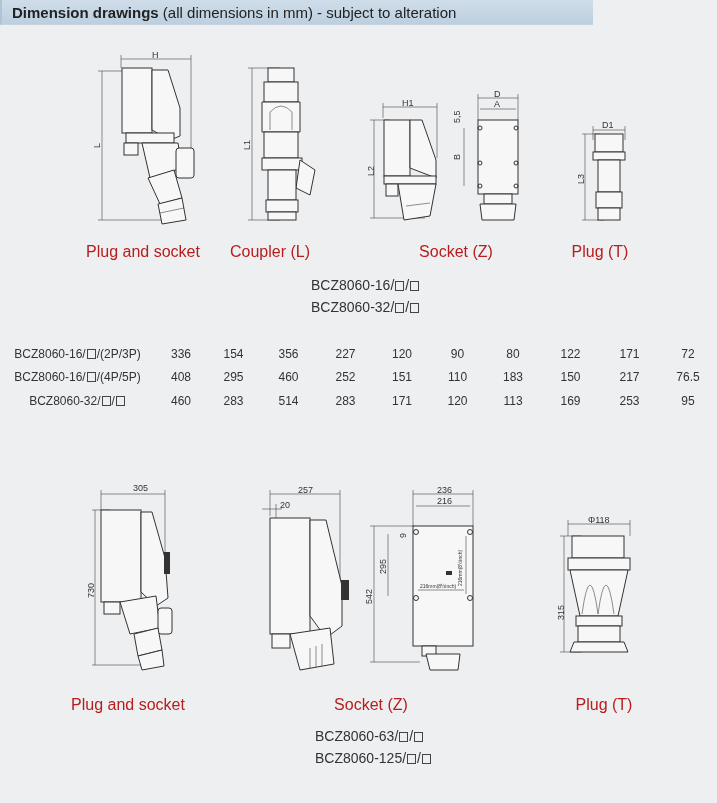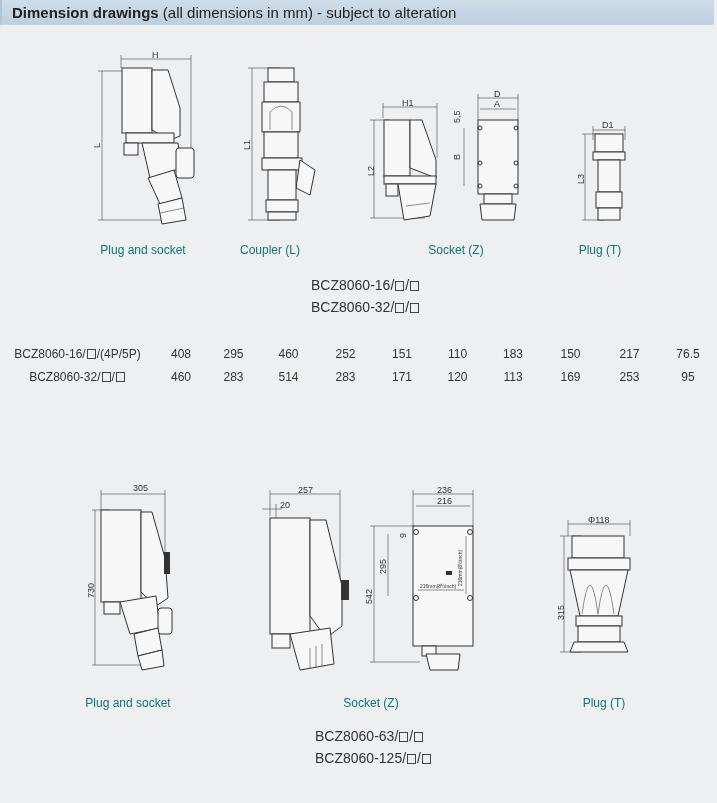--- a/index.html
+++ b/index.html
@@ -4,33 +4,33 @@
 <style>
   html, body { margin: 0; padding: 0; }
   body {
     width: 717px; height: 803px; overflow: hidden;
     background: #eeeff1;
     font-family: "Liberation Sans", sans-serif;
     color: #3a3a3a;
     position: relative;
   }
   .header {
-    position: absolute; left: 0; top: 0; width: 714px; height: 25px;
+    position: absolute; left: 0; top: 0; width: 593px; height: 25px;
     background: linear-gradient(to bottom, #cfdde9, #bccfe0);
     border-left: 2px solid #b0c4d6;
     border-bottom: 1px solid #c7d3de;
     box-sizing: border-box;
   }
   .header-text {
     position: absolute; left: 10px; top: 4px; font-size: 15px; color: #222;
     white-space: nowrap;
   }
   .header-text b { font-weight: bold; }
   .caption {
-    position: absolute; font-size: 12px; color: #0f766e; white-space: nowrap;
+    position: absolute; font-size: 16px; color: #b91c1c; white-space: nowrap;
     transform: translateX(-50%);
   }
   .model {
     position: absolute; font-size: 14px; color: #333; white-space: nowrap;
   }
   .box-glyph {
     display: inline-block; width: 9px; height: 10px; border: 1px solid #444;
     vertical-align: -1px; margin: 0 1px; box-sizing: border-box;
   }
   table.dims {
@@ -161,20 +161,33 @@
       <col style="width:57px">
       <col style="width:57px">
       <col style="width:56px">
       <col style="width:55px">
       <col style="width:56px">
       <col style="width:59px">
       <col style="width:59px">
       <col style="width:58px">
   </colgroup>
   <tbody>
+  <tr>
+    <td><span>BCZ8060-16/</span><span class="box-glyph"></span><span>/(2P/3P)</span></td>
+    <td>336</td>
+    <td>154</td>
+    <td>356</td>
+    <td>227</td>
+    <td>120</td>
+    <td>90</td>
+    <td>80</td>
+    <td>122</td>
+    <td>171</td>
+    <td>72</td>
+  </tr>
   <tr>
     <td><span>BCZ8060-16/</span><span class="box-glyph"></span><span>/(4P/5P)</span></td>
     <td>408</td>
     <td>295</td>
     <td>460</td>
     <td>252</td>
     <td>151</td>
     <td>110</td>
     <td>183</td>
     <td>150</td>

